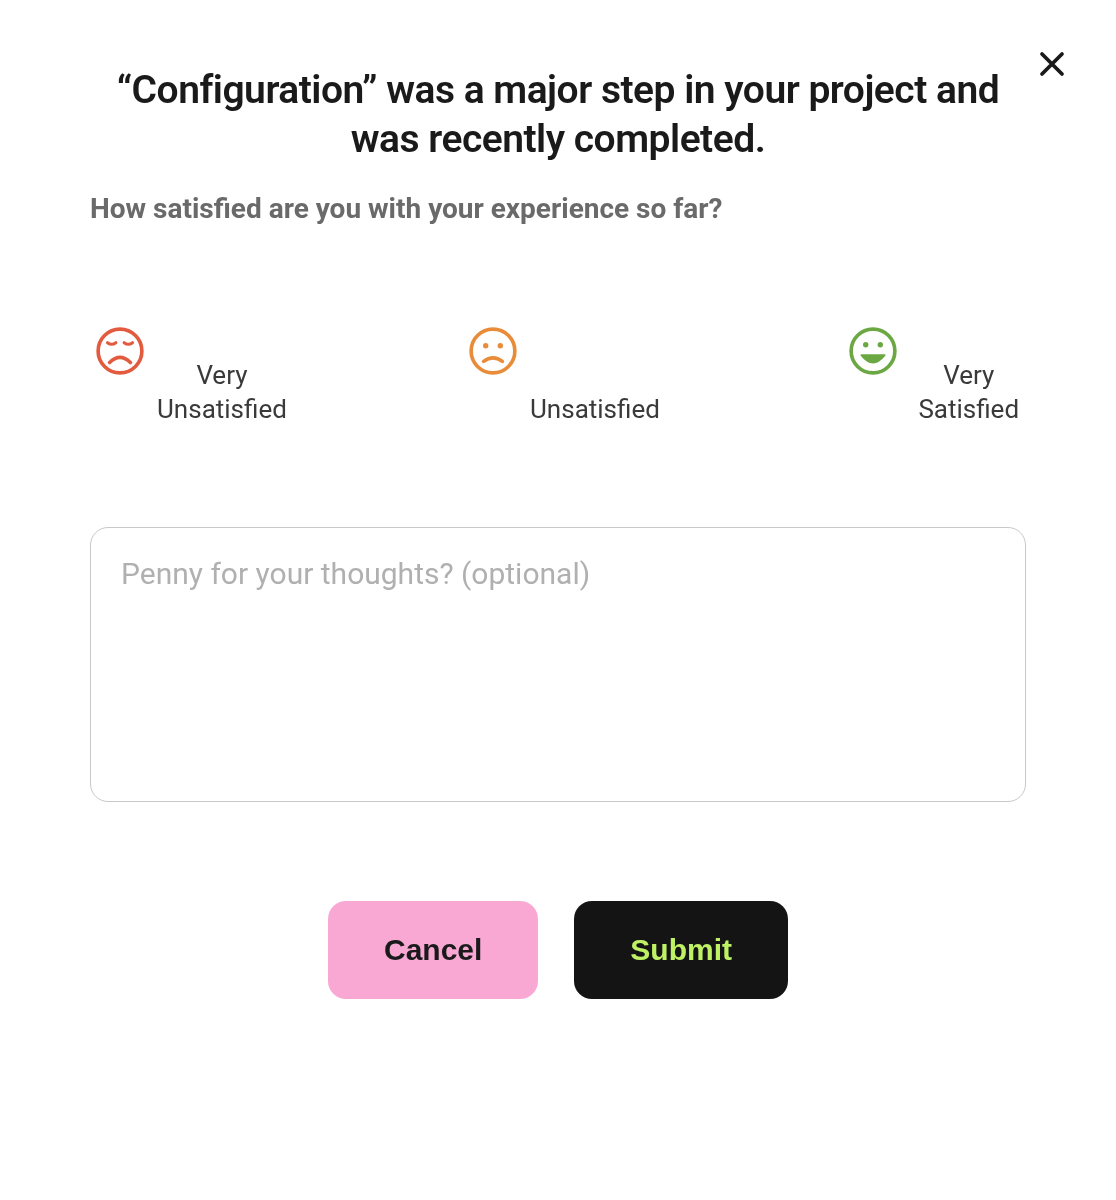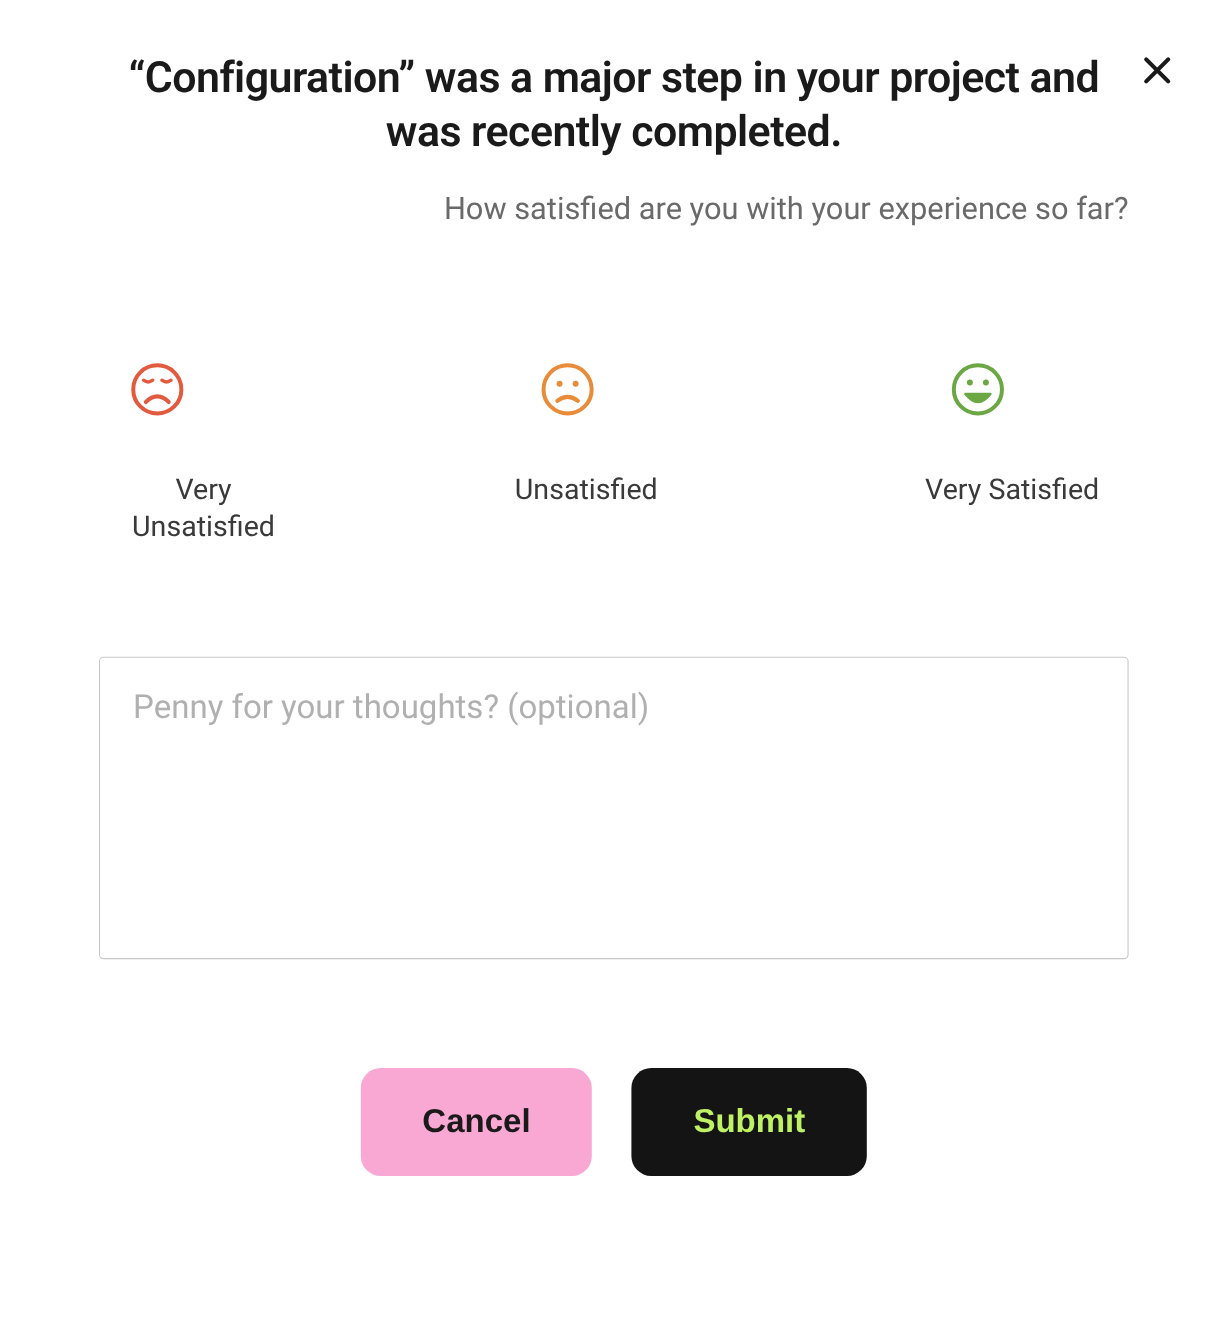--- a/index.html
+++ b/index.html
@@ -13,21 +13,21 @@
       width: 1116px;
       height: 1200px;
       position: relative;
     }
     .modal {
       position: relative;
       width: 1116px;
       height: 1200px;
       background: #fff;
       border-radius: 48px;
-      padding: 47px 90px 60px 90px;
+      padding: 66px 90px 60px 90px;
     }
     .close-btn {
       position: absolute;
       top: 42px;
       right: 42px;
       width: 44px;
       height: 44px;
       display: flex;
       align-items: center;
       justify-content: center;
@@ -43,37 +43,38 @@
       font-size: 39px;
       font-weight: 650;
       color: #1a1a1a;
       text-align: center;
       line-height: 1.25;
       margin-bottom: 28px;
       letter-spacing: -0.5px;
     }
     .subtitle {
       font-size: 28px;
-      font-weight: 400;
+      font-weight: 700;
       color: #6a6a6a;
-      text-align: right;
-      margin-bottom: 100px;
+      text-align: left;
+      margin-bottom: 78px;
     }
     .rating-row {
       display: flex;
       justify-content: space-between;
       align-items: flex-start;
       padding: 0 5px;
     }
     .rating-item {
       display: flex;
-      flex-direction: column;
-      align-items: flex-start;
+      flex-direction: row;
+      align-items: flex-end;
       width: 180px;
       cursor: pointer;
+      gap: 12px;
     }
     .icon-wrap {
       width: 96px;
       height: 96px;
       border-radius: 14px;
       display: flex;
       align-items: center;
       justify-content: center;
       margin-bottom: 28px;
     }
@@ -91,21 +92,21 @@
       text-align: center;
       line-height: 1.3;
     }
     .feedback-area {
       margin-top: 100px;
     }
     .feedback-textarea {
       width: 100%;
       height: 275px;
       border: 1px solid #c8c8c8;
-      border-radius: 4px;
+      border-radius: 18px;
       padding: 28px 30px;
       font-size: 30px;
       font-family: inherit;
       color: #333;
       resize: none;
       outline: none;
     }
     .feedback-textarea::placeholder {
       color: #b0b0b0;
     }

